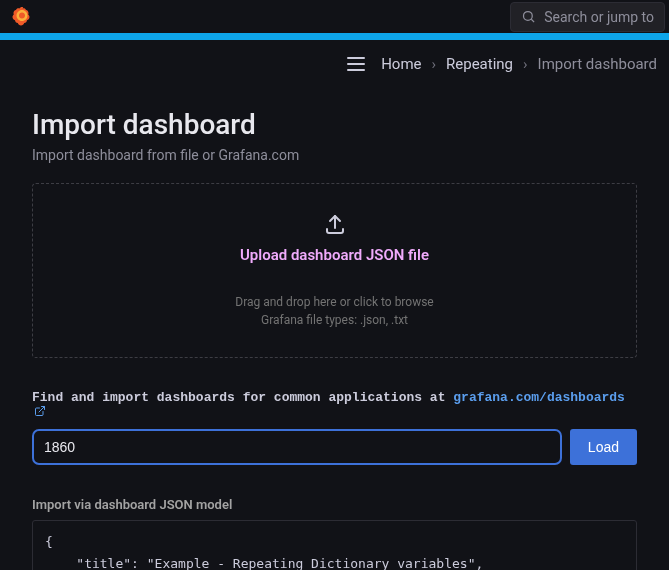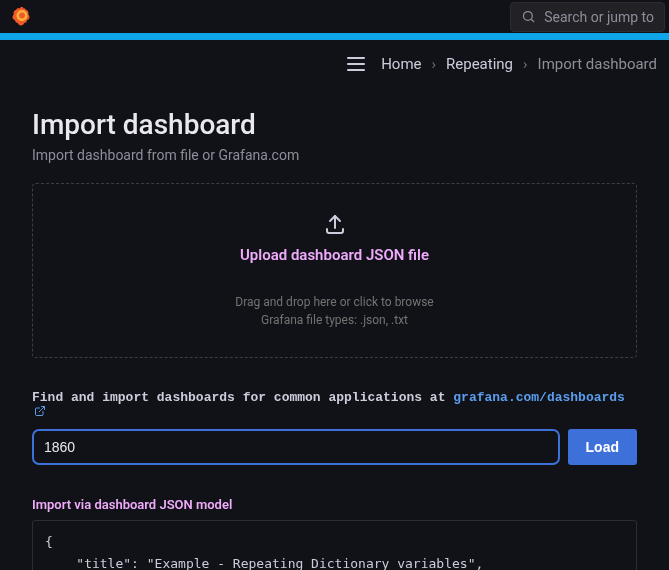--- a/index.html
+++ b/index.html
@@ -148,27 +148,27 @@
       font-size: 14px;
       outline: none;
     }
     .load-btn {
       background: #3d71d9;
       color: #fff;
       border: none;
       border-radius: 3px;
       padding: 8px 18px;
       font-size: 14px;
-      font-weight: 700;
+      font-weight: 400;
       cursor: pointer;
     }
     .json-label {
       font-size: 13px;
       font-weight: 600;
-      color: #f0abfc;
+      color: #a3a3a3;
       margin-bottom: 8px;
     }
     .json-textarea {
       width: 100%;
       background: #111217;
       border: 1px solid #2c2c34;
       border-radius: 3px;
       padding: 10px 12px;
       color: #ccccdc;
       font-family: Menlo, Monaco, Consolas, monospace;

